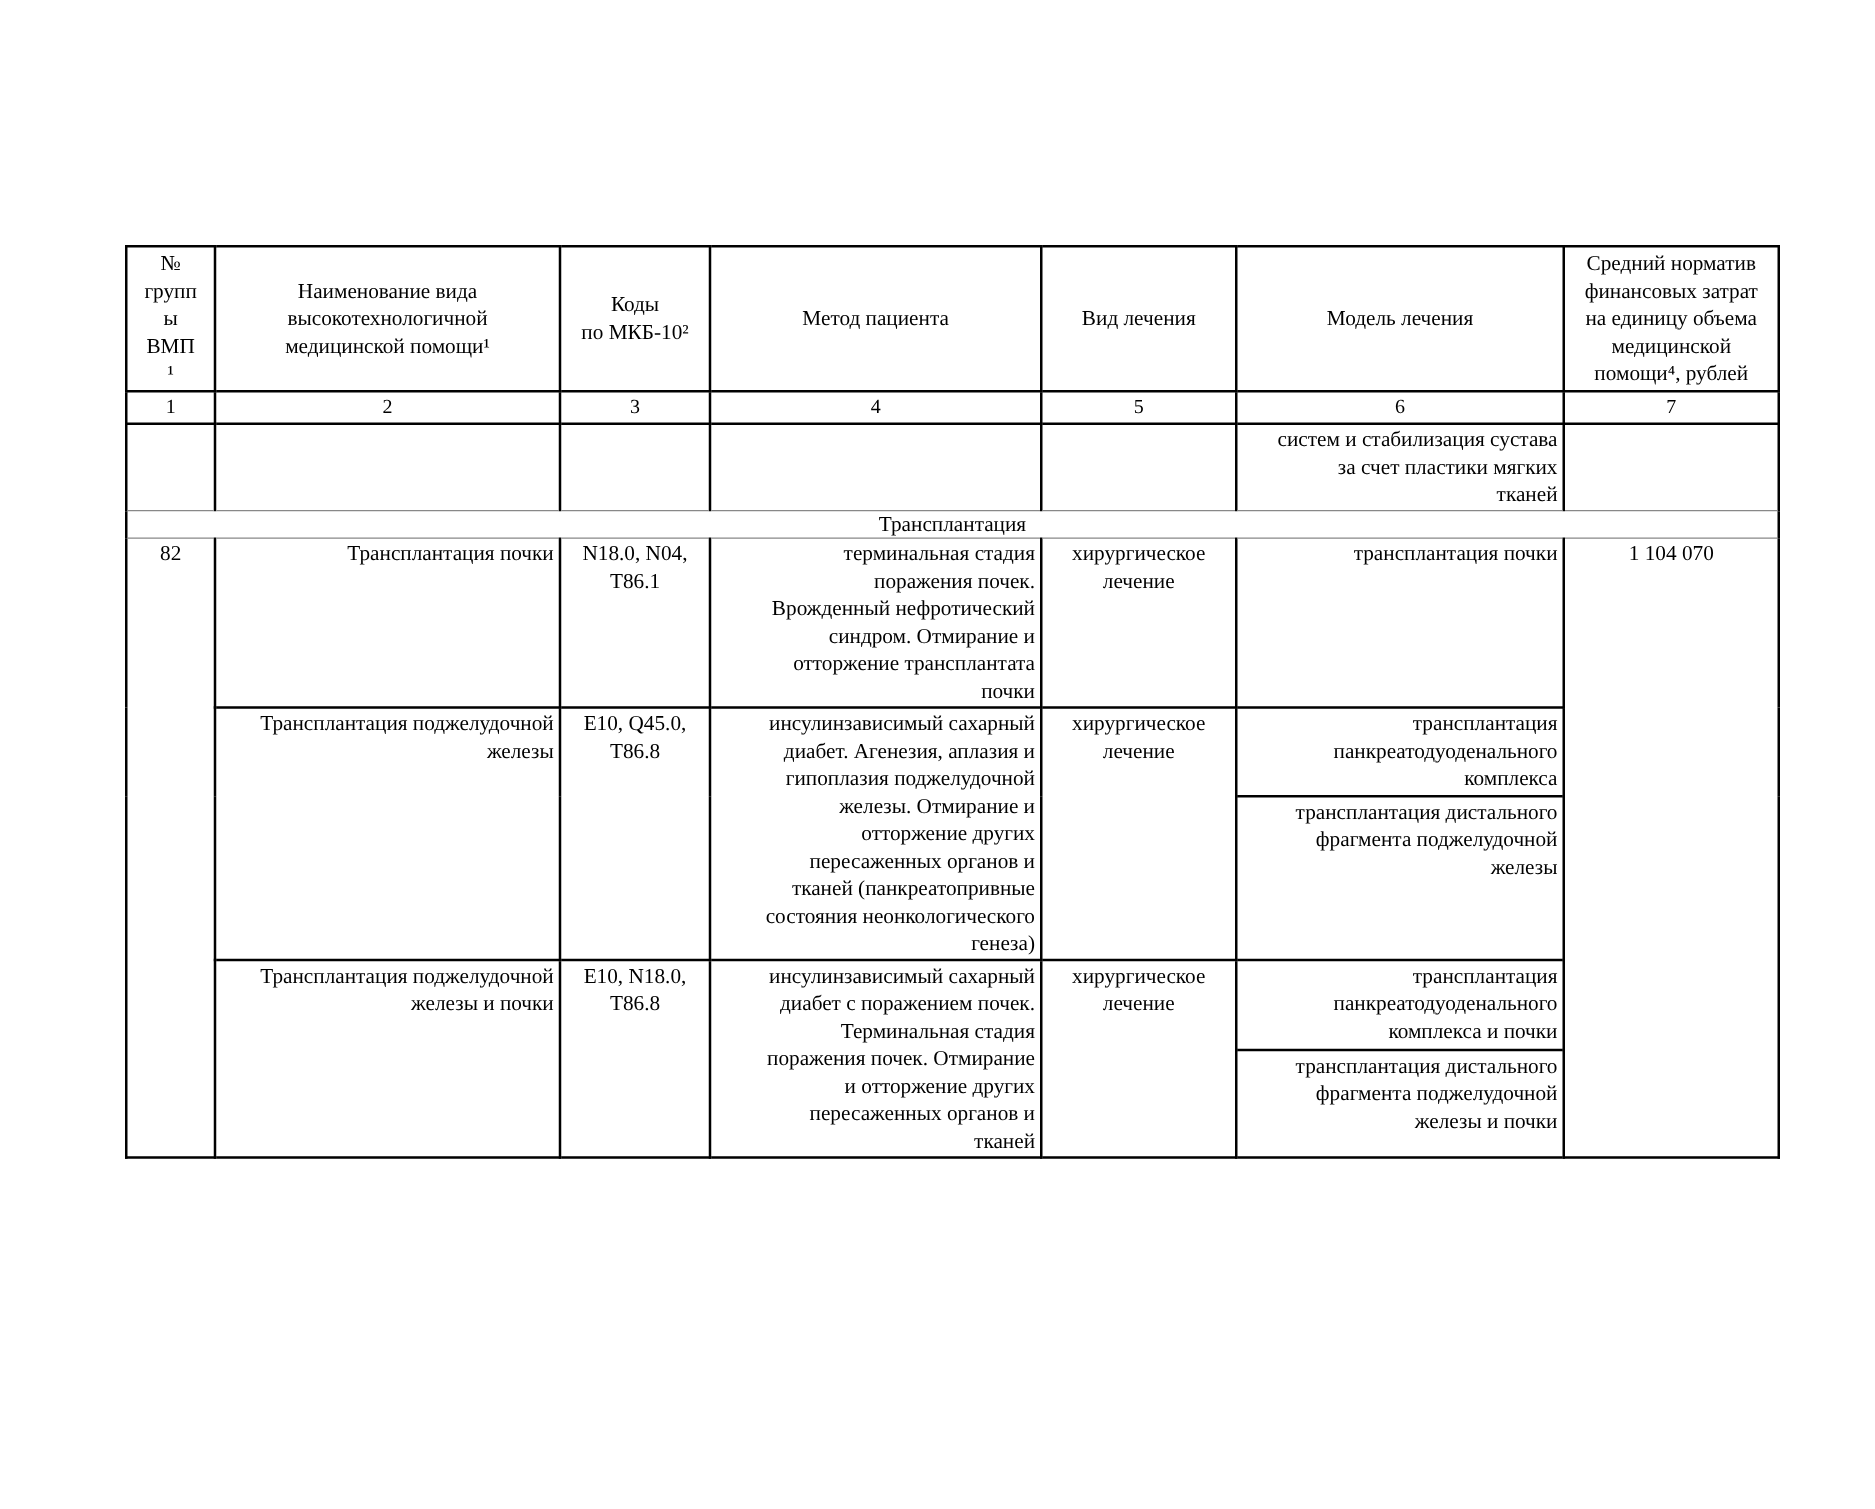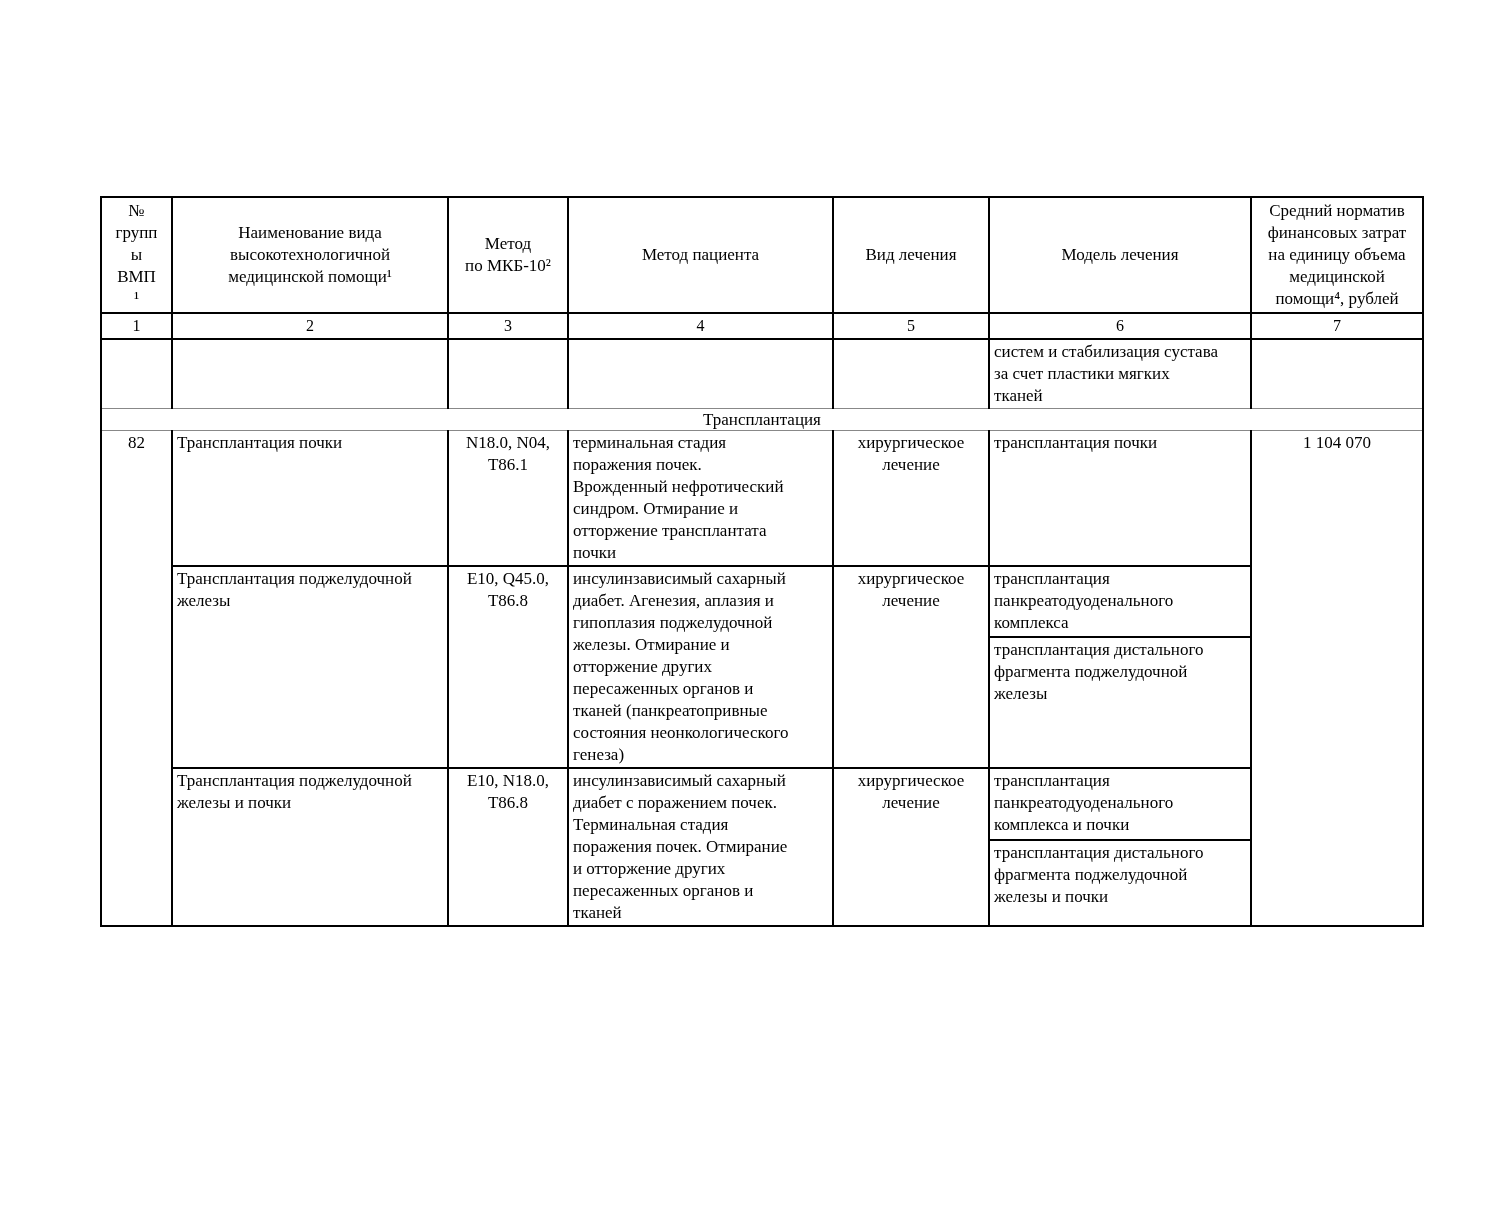--- a/index.html
+++ b/index.html
@@ -71,21 +71,21 @@
   }
   tr.rowA > td { border-top: 1px solid #888888; border-radius: 21px; }
 
   tr.rowA  { height: 133px; }
   tr.rowB1 { height: 69px; }
   tr.rowB2 { height: 129px; }
   tr.rowC1 { height: 69px; }
   tr.rowC2 { height: 83px; }
 
   td.center { text-align: center; }
-  td.left   { text-align: left; }
+  td.left   { text-align: right; }
 </style>
 </head>
 <body>
 
 <div class="page">
   <table class="vmp">
     <colgroup>
       <col style="width:71px">
       <col style="width:276px">
       <col style="width:120px">
@@ -96,21 +96,21 @@
     </colgroup>
 
     <tbody>
         <tr class="hdr">
       <td>№
 группы
 ВМП¹</td>
       <td>Наименование вида
 высокотехнологичной
 медицинской помощи¹</td>
-      <td>Метод
+      <td>Коды
 по МКБ-10²</td>
       <td>Метод пациента</td>
       <td>Вид лечения</td>
       <td>Модель лечения</td>
       <td>Средний норматив
 финансовых затрат
 на единицу объема
 медицинской
 помощи⁴, рублей</td>
     </tr>

